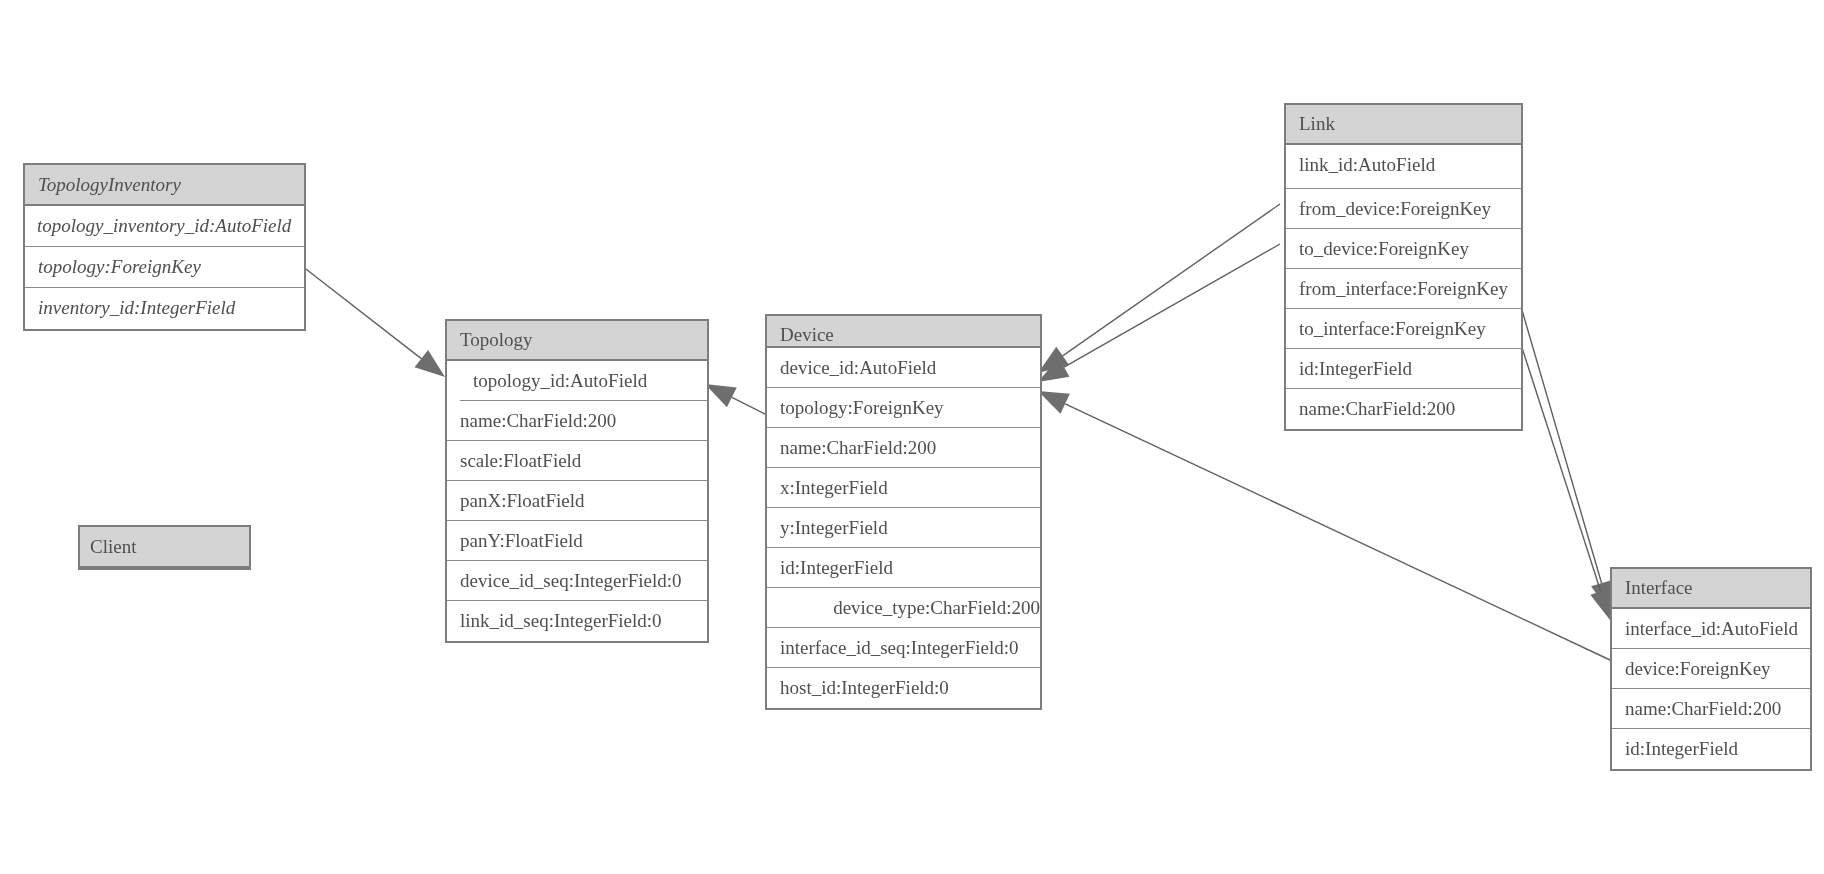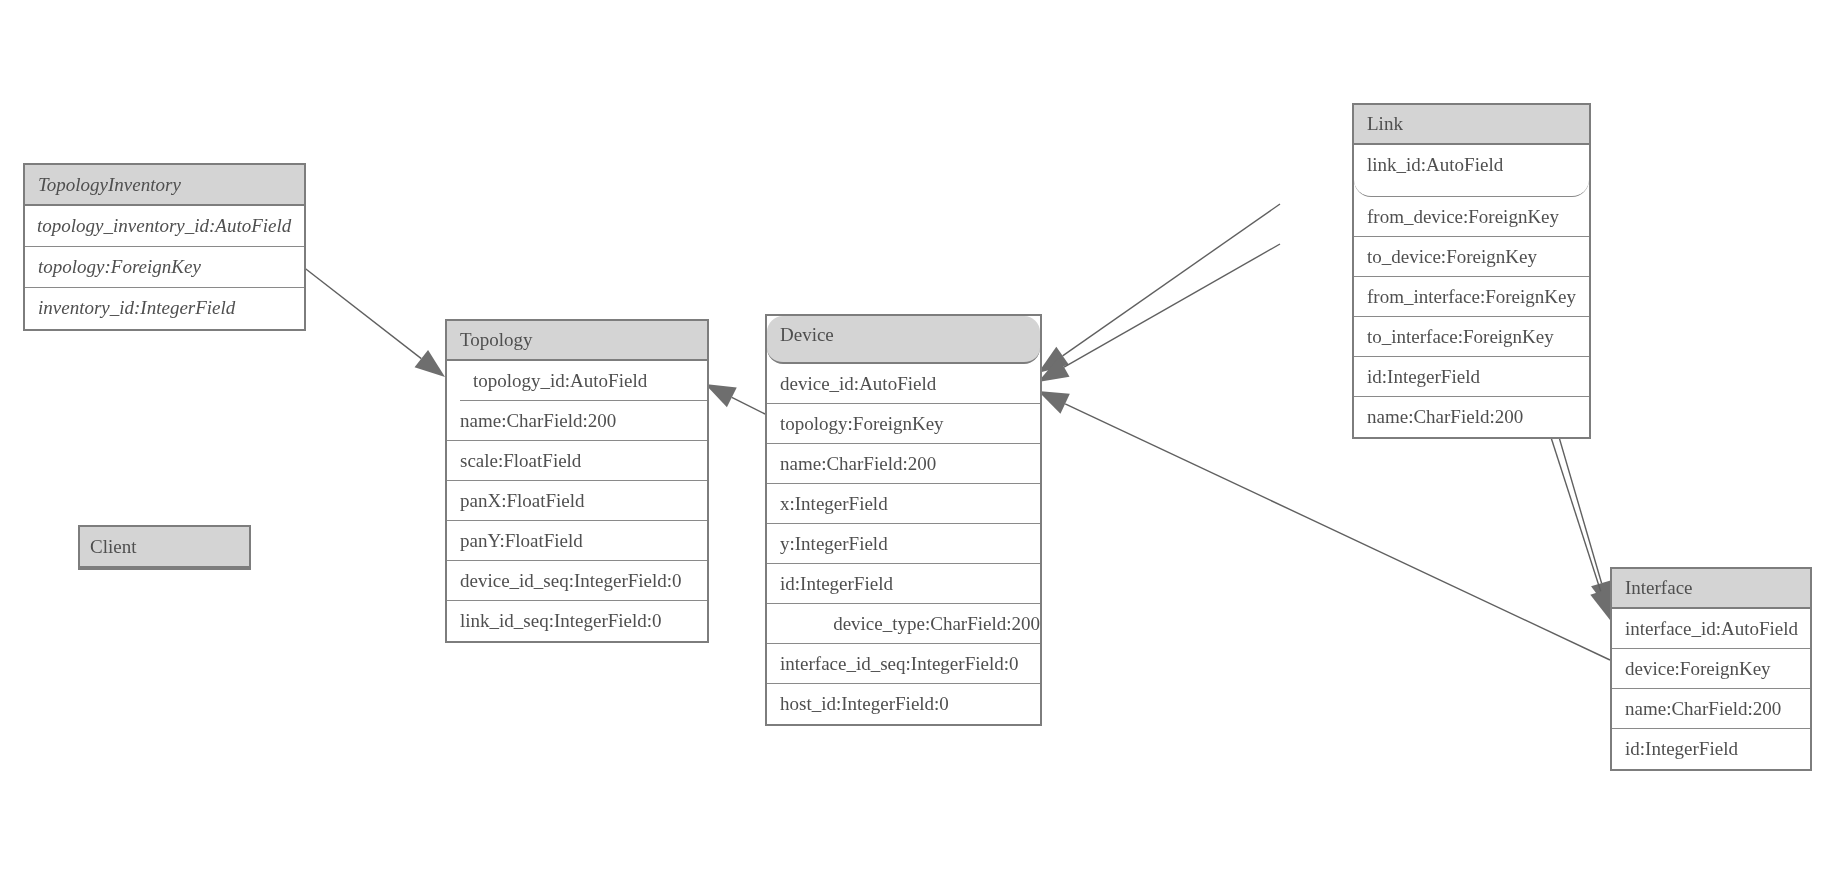--- a/index.html
+++ b/index.html
@@ -84,34 +84,34 @@
         <div class="row" style="height: 40px; line-height: 39px;">scale:FloatField</div>
         <div class="row" style="height: 40px; line-height: 39px;">panX:FloatField</div>
         <div class="row" style="height: 40px; line-height: 39px;">panY:FloatField</div>
         <div class="row" style="height: 40px; line-height: 39px;">device_id_seq:IntegerField:0</div>
         <div class="row" style="height: 40px; line-height: 39px;">link_id_seq:IntegerField:0</div>
       </div>
       <div class="entity" style="left: 78px; top: 525px; width: 169px;">
         <div class="hdr" style="height: 41px; line-height: 39px; padding-left: 10px;">Client</div>
       </div>
       <div class="entity" style="left: 765px; top: 314px; width: 273px;">
-        <div class="hdr" style="height: 48px; line-height: 38px; border-radius: 16px;">Device</div>
+        <div class="hdr" style="height: 32px; line-height: 38px;">Device</div>
         <div class="row" style="height: 40px; line-height: 39px;">device_id:AutoField</div>
         <div class="row" style="height: 40px; line-height: 39px;">topology:ForeignKey</div>
         <div class="row" style="height: 40px; line-height: 39px;">name:CharField:200</div>
         <div class="row" style="height: 40px; line-height: 39px;">x:IntegerField</div>
         <div class="row" style="height: 40px; line-height: 39px;">y:IntegerField</div>
         <div class="row" style="height: 40px; line-height: 39px;">id:IntegerField</div>
         <div class="row" style="height: 40px; line-height: 39px; text-align: right;">device_type:CharField:200</div>
         <div class="row" style="height: 40px; line-height: 39px;">interface_id_seq:IntegerField:0</div>
         <div class="row" style="height: 40px; line-height: 39px;">host_id:IntegerField:0</div>
       </div>
-      <div class="entity" style="left: 1352px; top: 103px; width: 235px;">
+      <div class="entity" style="left: 1284px; top: 103px; width: 235px;">
         <div class="hdr" style="height: 40px; line-height: 38px;">Link</div>
-        <div class="row" style="height: 52px; line-height: 39px; border-radius: 17px;">link_id:AutoField</div>
+        <div class="row" style="height: 44px; line-height: 39px;">link_id:AutoField</div>
         <div class="row" style="height: 40px; line-height: 39px;">from_device:ForeignKey</div>
         <div class="row" style="height: 40px; line-height: 39px;">to_device:ForeignKey</div>
         <div class="row" style="height: 40px; line-height: 39px;">from_interface:ForeignKey</div>
         <div class="row" style="height: 40px; line-height: 39px;">to_interface:ForeignKey</div>
         <div class="row" style="height: 40px; line-height: 39px;">id:IntegerField</div>
         <div class="row" style="height: 40px; line-height: 39px;">name:CharField:200</div>
       </div>
       <div class="entity" style="left: 1610px; top: 567px; width: 198px;">
         <div class="hdr" style="height: 40px; line-height: 38px;">Interface</div>
         <div class="row" style="height: 40px; line-height: 39px;">interface_id:AutoField</div>

